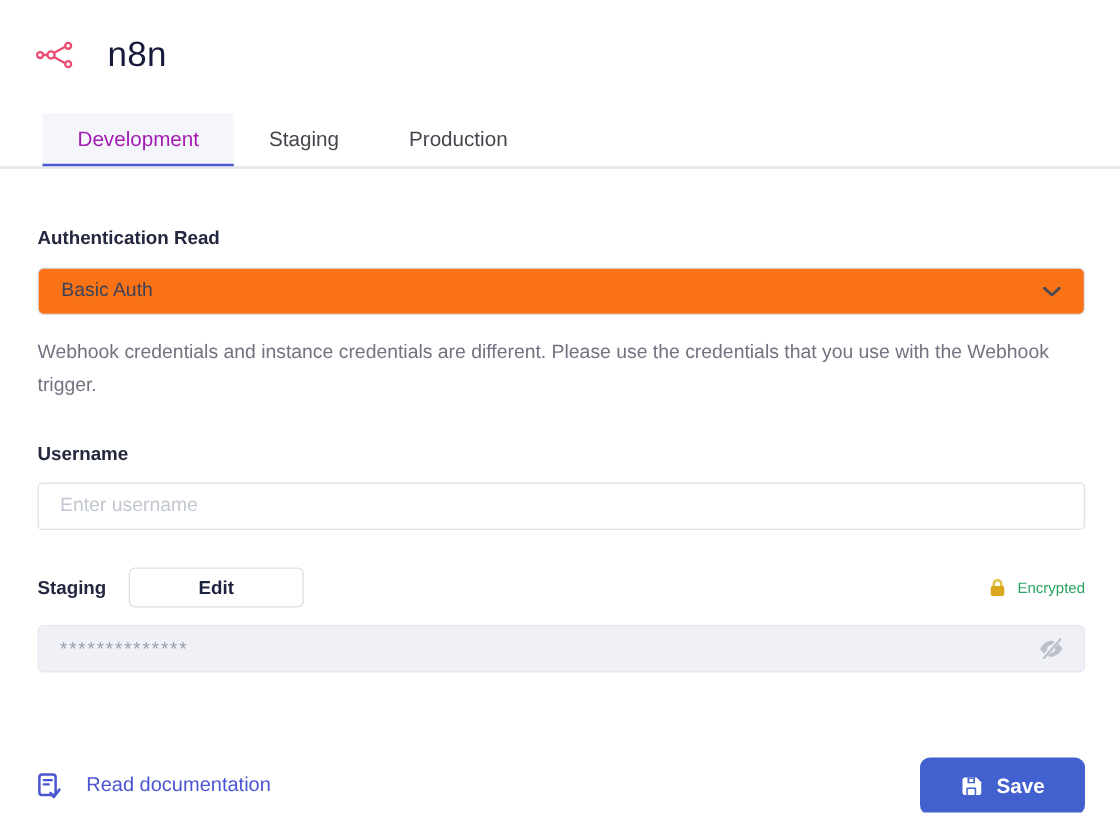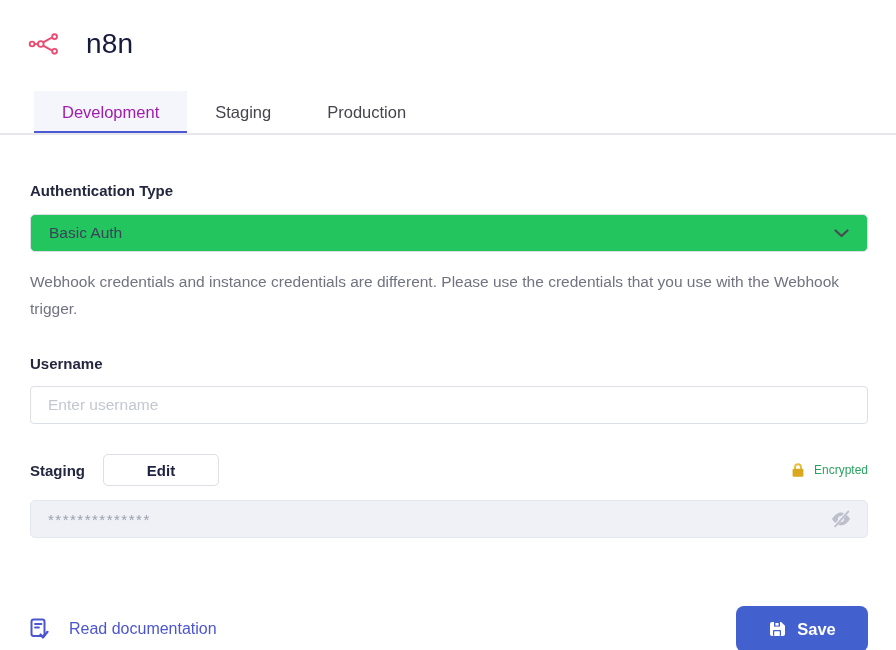--- a/index.html
+++ b/index.html
@@ -15,33 +15,33 @@
   .tabs { display: flex; margin-top: 31px; padding-left: 34px; border-bottom: 2px solid #e6e6ec; }
   .tab { height: 42px; line-height: 42px; padding: 0 28px; font-size: 16.5px; color: #45454d;
          cursor: pointer; white-space: nowrap; }
   .tab.active { background: #f5f6fc; color: #a21caf; border-bottom: 2px solid #4c5ad1; margin-bottom: -2px; }
 
   
   .content { padding: 0 28px 0 30px; }
   .field-label { font-size: 15px; font-weight: bold; color: #23273f; }
   .lbl-auth { margin-top: 47px; }
   .select-box { margin-top: 15px; height: 38px; border: 1px solid #dcdfe6; border-radius: 5px;
-                display: flex; align-items: center; padding: 0 18px; background: #22c55e; cursor: pointer; }
+                display: flex; align-items: center; padding: 0 18px; background: #f97316; cursor: pointer; }
   .select-box .sel-text { font-size: 15.5px; color: #3c425a; }
   .select-box .chev { margin-left: auto; display: flex; }
   .help-text { margin-top: 16px; font-size: 15.5px; line-height: 27px; color: #717380; max-width: 845px; }
 
   .lbl-user { margin-top: 33px; }
   .text-input { margin-top: 14px; width: 100%; height: 38px; border: 1px solid #dcdfe6; border-radius: 4px;
                 padding: 0 17px; font-size: 15.5px; color: #3c425a; outline: none;
                 font-family: "Liberation Sans", sans-serif; }
   .text-input::placeholder { color: #c2c7d0; }
 
   .password-row { margin-top: 30px; display: flex; align-items: center; }
-  .edit-btn { margin-left: 18px; width: 116px; height: 32px; background: #fff; border: 1px solid #dcdfe6;
+  .edit-btn { margin-left: 18px; width: 140px; height: 32px; background: #fff; border: 1px solid #dcdfe6;
               border-radius: 5px; font-size: 15px; font-weight: bold; color: #1d2240; cursor: pointer;
               font-family: "Liberation Sans", sans-serif; }
   .encrypted-badge { margin-left: auto; display: flex; align-items: center; gap: 8px; }
   .encrypted-badge .enc-text { font-size: 12px; color: #2aa360; }
 
   .password-field { margin-top: 14px; height: 38px; background: #f0f1f7; border: 1px solid #e5e7ee;
                     border-radius: 5px; display: flex; align-items: center; padding: 0 14px 0 17px; }
   .masked { font-size: 15px; color: #9aa0ac; letter-spacing: 1.5px; }
   .eye { margin-left: auto; display: flex; cursor: pointer; }
 
@@ -72,21 +72,21 @@
 </div>
 
 <div class="tabs">
   <div class="tab active">Development</div>
   <div class="tab">Staging</div>
   <div class="tab">Production</div>
 </div>
 
 <div class="content">
 
-  <div class="field-label lbl-auth">Authentication Type</div>
+  <div class="field-label lbl-auth">Authentication Read</div>
   <div class="select-box">
     <span class="sel-text">Basic Auth</span>
     <span class="chev">
       <svg width="15" height="9" viewBox="0 0 15 9" fill="none">
         <polyline points="1.5,1.5 7.5,7 13.5,1.5" stroke="#4a4a52" stroke-width="2.2" stroke-linecap="round" stroke-linejoin="round"></polyline>
       </svg>
     </span>
   </div>
 
   <div class="help-text">Webhook credentials and instance credentials are different. Please use the credentials that you use with the Webhook trigger.</div>

